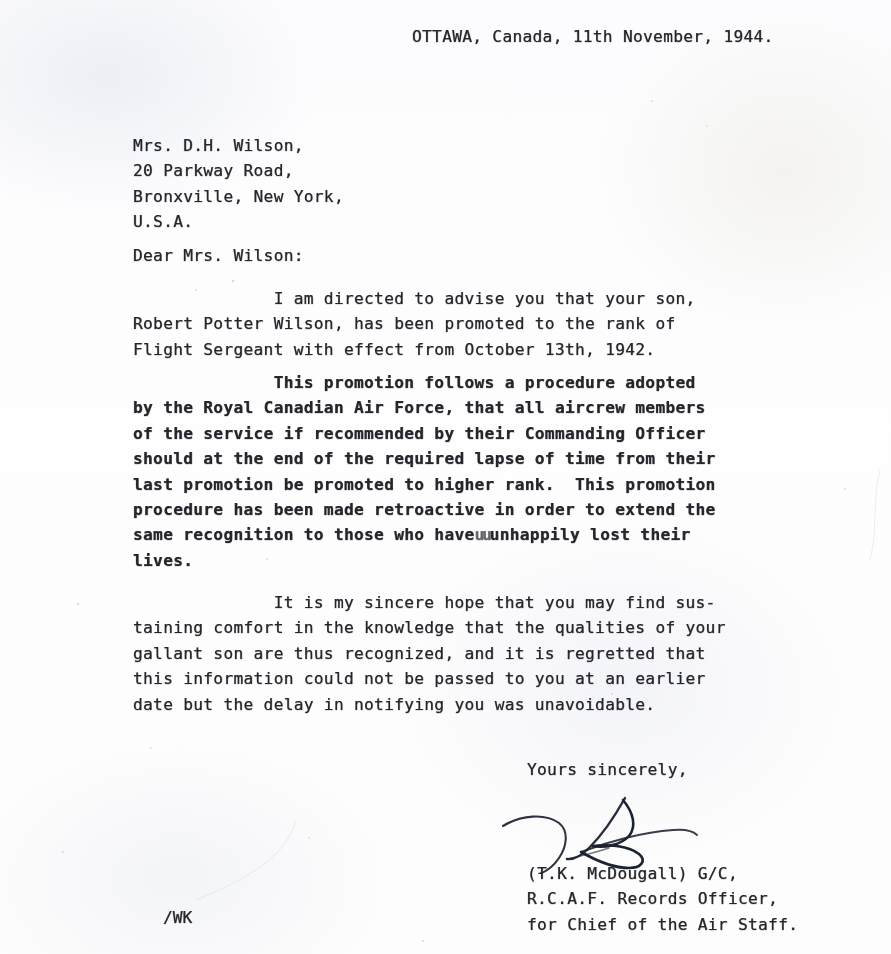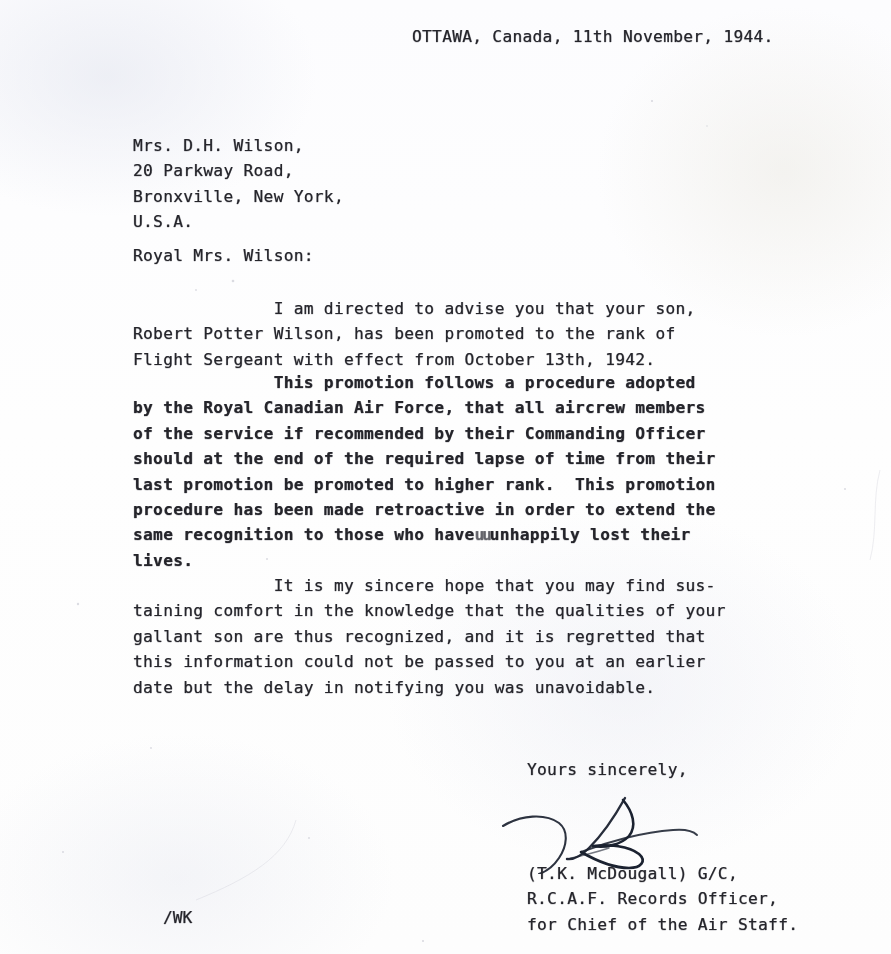--- a/index.html
+++ b/index.html
@@ -46,23 +46,23 @@
     color: #25252b;
     text-shadow:
       0.45px 0 0 rgba(40,40,48,0.42),
       -0.4px 0.25px 0 rgba(60,60,70,0.26),
       0 0.5px 0.6px rgba(90,90,100,0.20);
   }
 
   #dateline      { left: 412px; top: 24px; }
   #address-block { left: 133px; top: 133px; }
   #salutation    { left: 133px; top: 243px; }
-  #para-1        { left: 133px; top: 296px; }
+  #para-1        { left: 133px; top: 286px; }
   #para-2        { left: 133px; top: 370px; font-weight: bold; }
-  #para-3        { left: 133px; top: 573px; }
+  #para-3        { left: 133px; top: 590px; }
   #para-4        { left: 133px; top: 694px; }
   #valediction   { left: 527px; top: 757px; }
   #signoff-block { left: 527px; top: 861px; }
   #typist-mark   { left: 163px; top: 905px; font-weight: normal; letter-spacing: 0px; }
 
   
   .overstrike {
     color: rgba(70,70,80,0.45);
     letter-spacing: -2.2px;
   }
@@ -104,21 +104,21 @@
     </g>
   </svg>
 
   <div class="typed" id="dateline">OTTAWA, Canada, 11th November, 1944.</div>
 
   <div class="typed" id="address-block">Mrs. D.H. Wilson,
 20 Parkway Road,
 Bronxville, New York,
 U.S.A.</div>
 
-  <div class="typed" id="salutation">Royal Mrs. Wilson:</div>
+  <div class="typed" id="salutation">Dear Mrs. Wilson:</div>
 
   <div class="typed" id="para-1">              I am directed to advise you that your son,
 Robert Potter Wilson, has been promoted to the rank of
 Flight Sergeant with effect from October 13th, 1942.</div>
 
   <div class="typed" id="para-2"><span>              This promotion follows a procedure adopted
 by the Royal Canadian Air Force, that all aircrew members
 of the service if recommended by their Commanding Officer
 should at the end of the required lapse of time from their
 last promotion be promoted to higher rank.  This promotion

